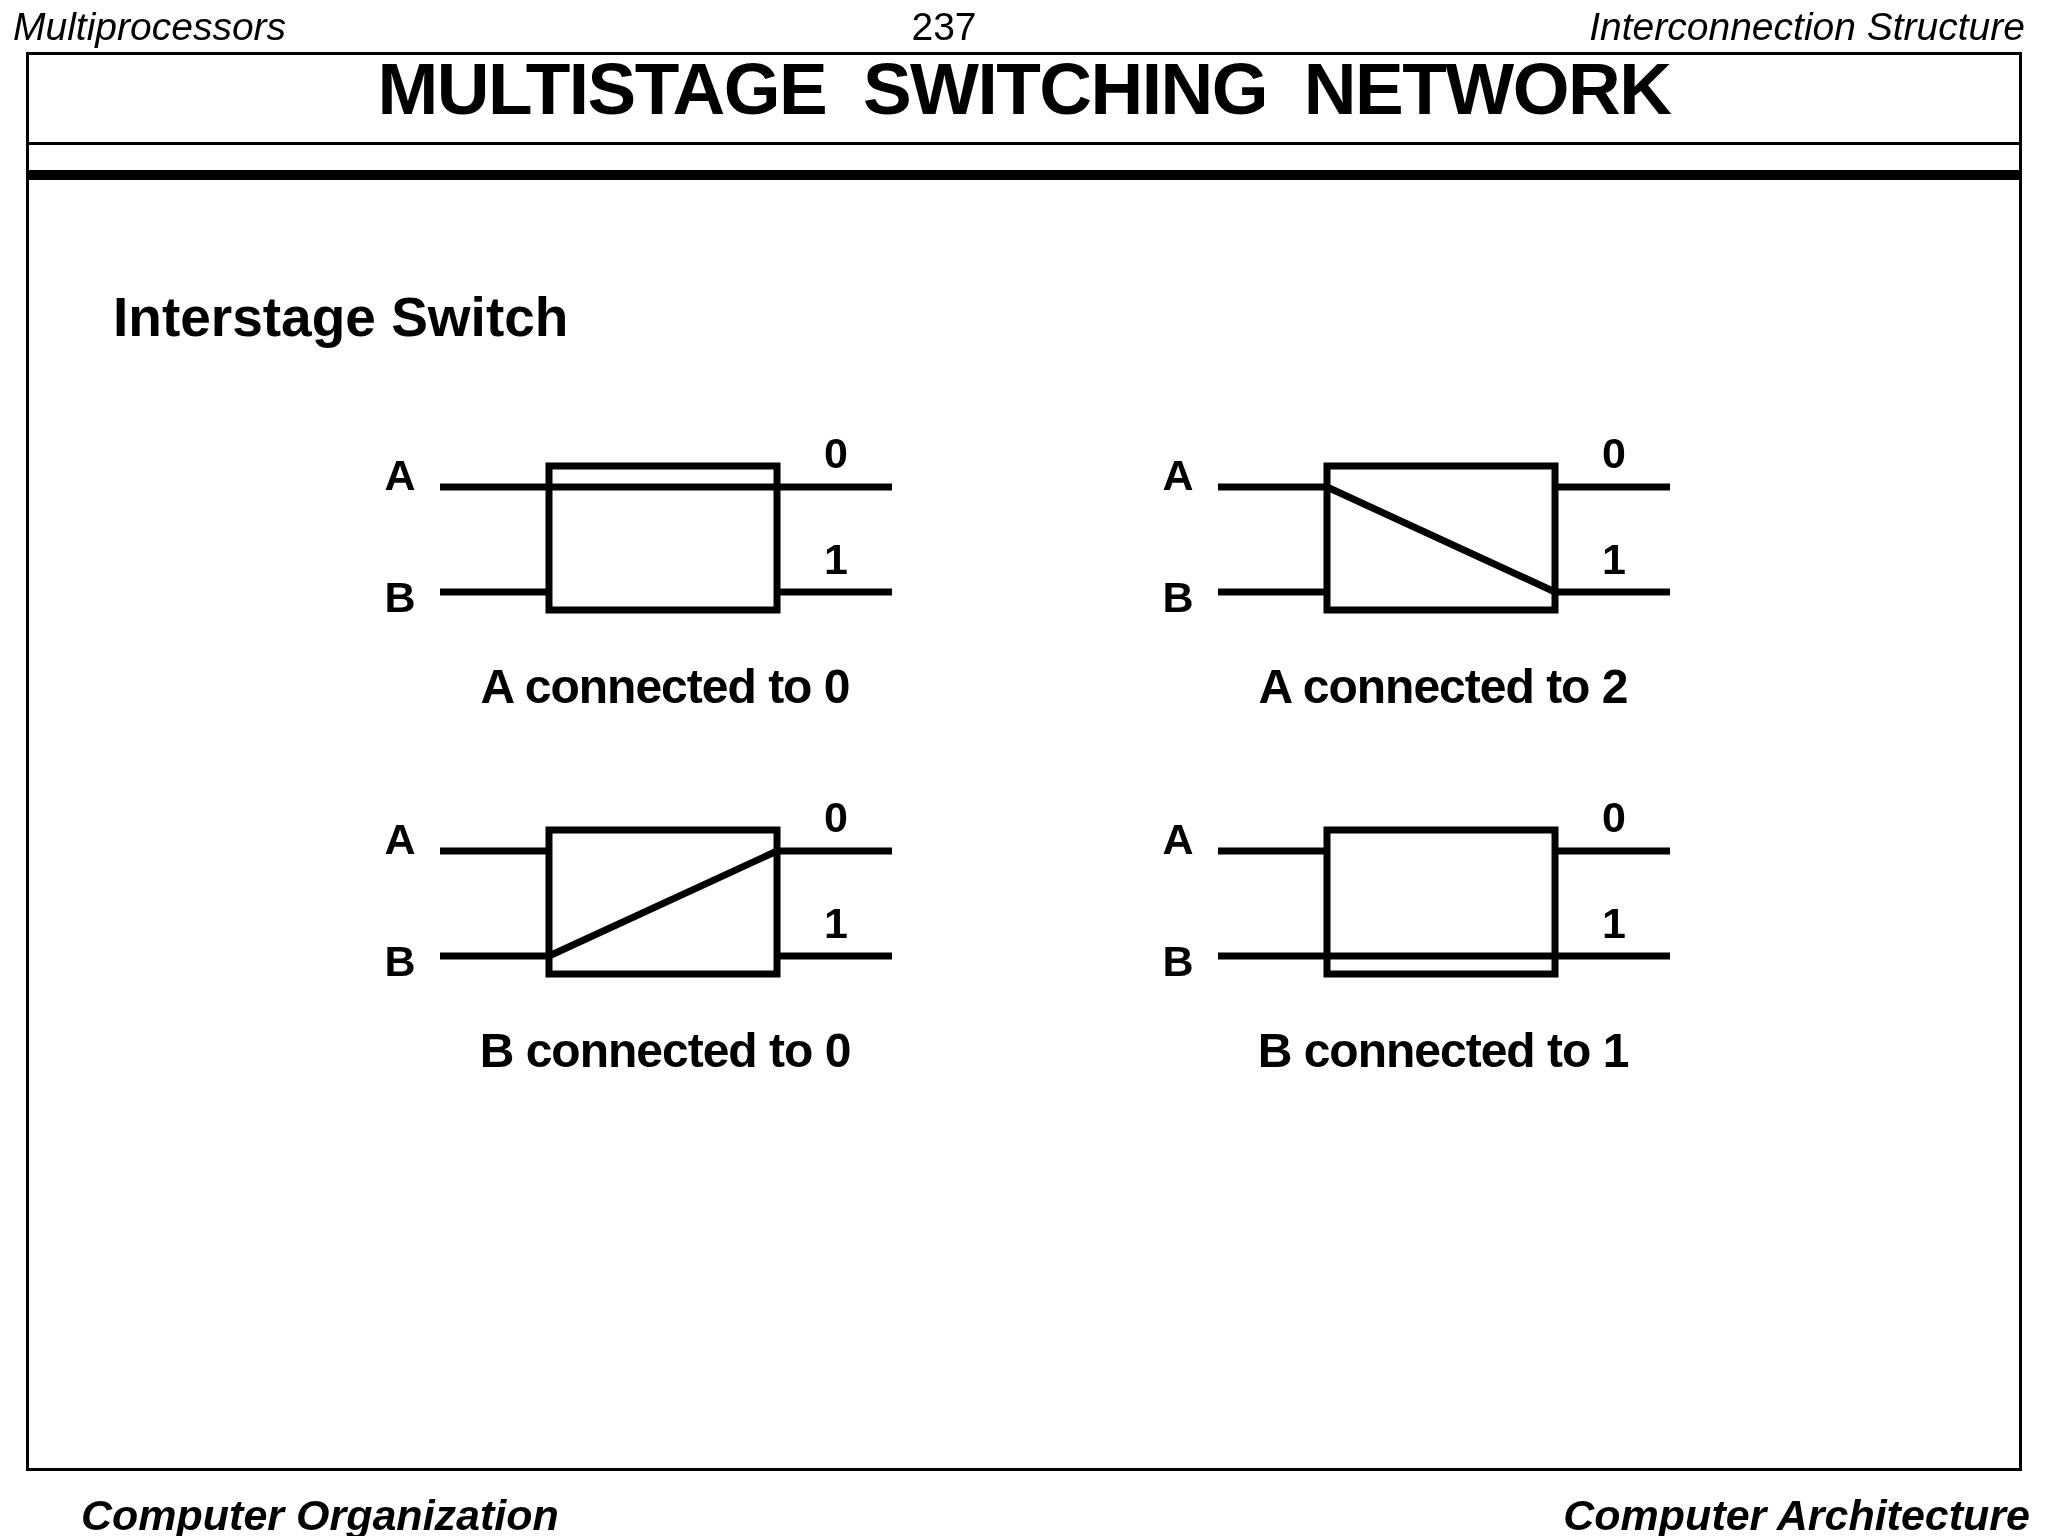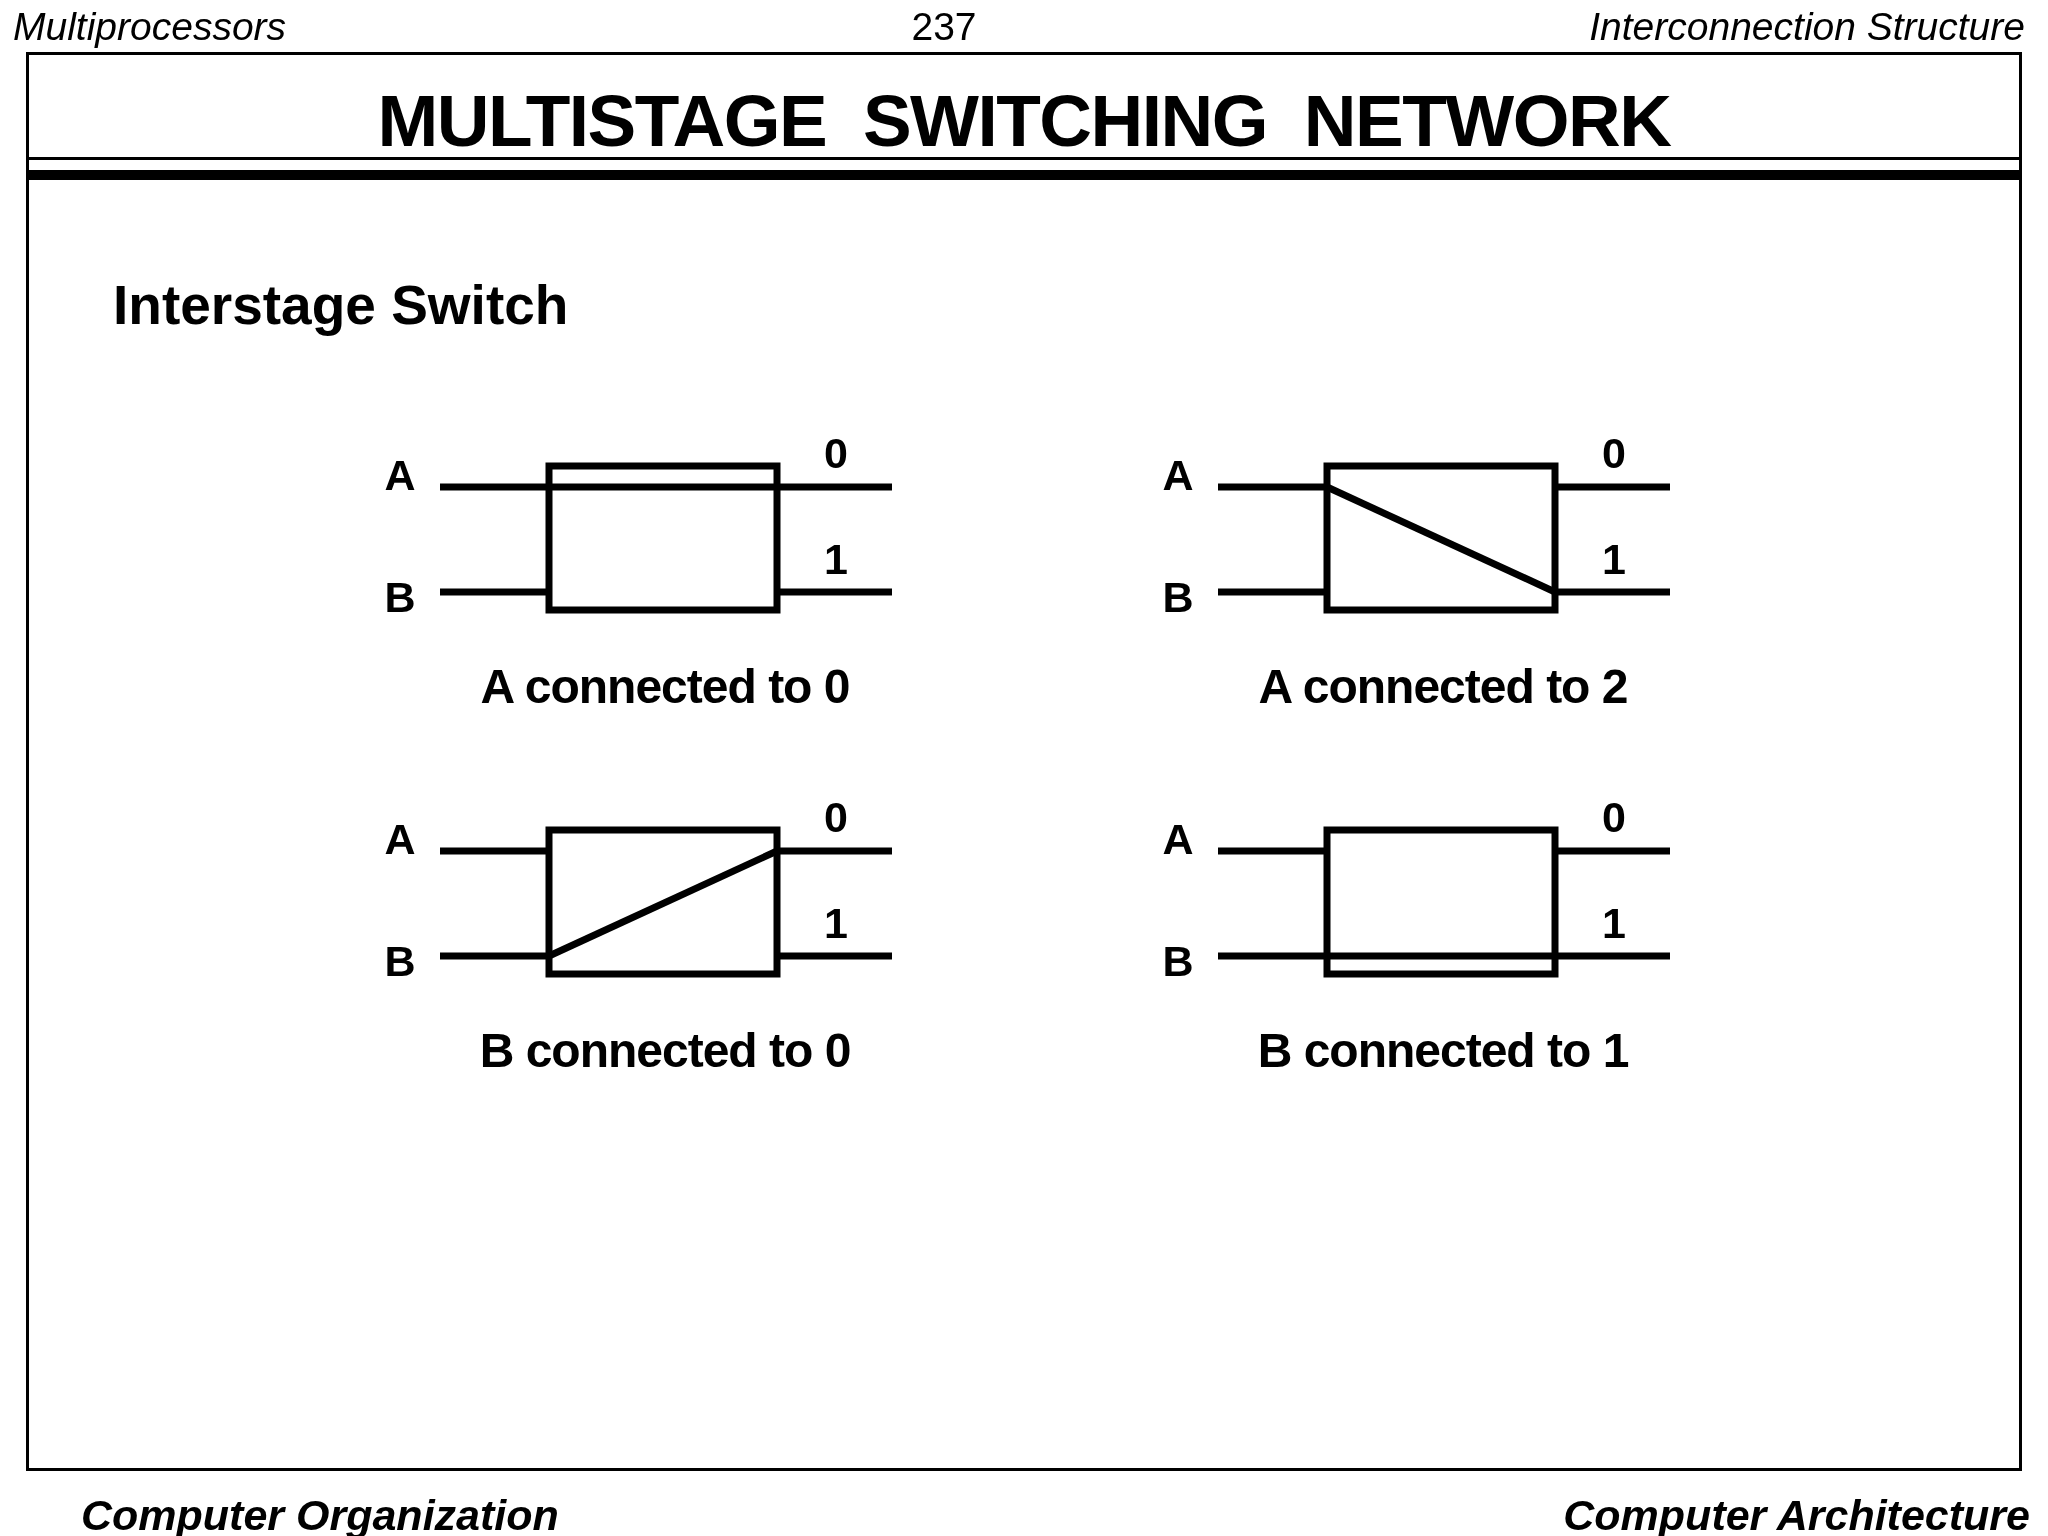--- a/index.html
+++ b/index.html
@@ -19,30 +19,30 @@
   .hdr-right{right:23px;}
   .ftr{font-size:43px;font-weight:bold;font-style:italic;top:1478px;margin-top:16px;}
   .ftr-left{left:81px;}
   .ftr-right{right:18px;}
   
   .frame{
     left:26px;top:52px;width:1996px;height:1419px;
     border:3px solid #000;box-sizing:border-box;
   }
   .title-bar{
-    left:26px;top:52px;width:1996px;height:108px;
+    left:26px;top:52px;width:1996px;height:93px;
     border-bottom:3px solid #000;box-sizing:border-box;
-    display:flex;align-items:flex-end;justify-content:center;
+    display:flex;align-items:flex-start;justify-content:center;
   }
   .title-text{
     font-size:73px;font-weight:bold;
     letter-spacing:-1.5px;word-spacing:18px;
   }
   .thick-bar{left:29px;top:170px;width:1990px;height:10px;background:#000;}
-  .section-heading{left:113px;top:278px;font-size:55px;font-weight:bold;}
+  .section-heading{left:113px;top:290px;font-size:55px;font-weight:bold;}
   
   .cell{position:absolute;width:590px;height:310px;}
   .cell svg{position:absolute;left:0;top:0;display:block;}
   .caption{
     position:absolute;left:0;top:243px;width:590px;
     text-align:center;font-size:48px;font-weight:bold;
     letter-spacing:-1px;line-height:1;white-space:nowrap;
   }
   .dline{stroke:#000;stroke-width:7;}
   .dbox{fill:none;stroke:#000;stroke-width:7;}

